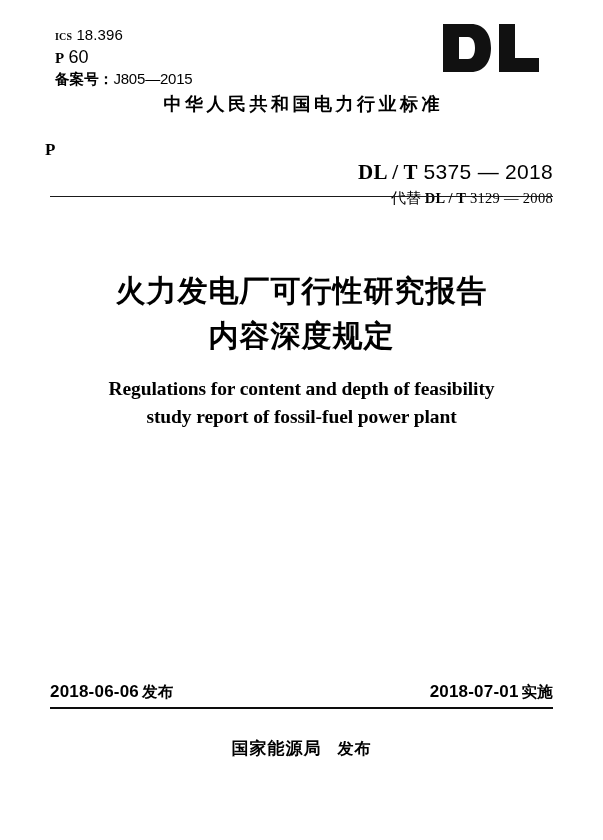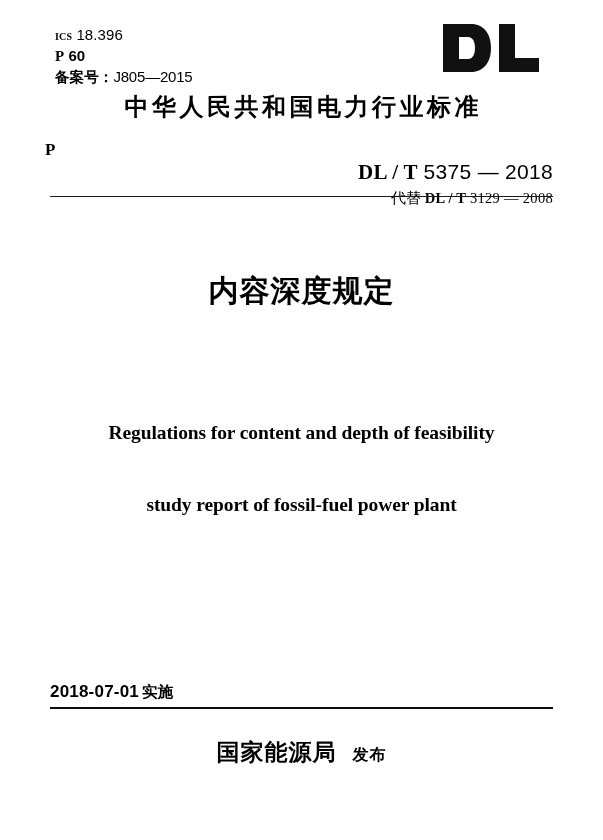--- a/index.html
+++ b/index.html
@@ -48,22 +48,22 @@
     font-weight: normal;
     font-size: 15px;
   }
   .meta-p {
     font-family: "Liberation Serif", serif;
     font-weight: bold;
     font-size: 15px;
   }
   .meta-p-num {
     font-family: "Liberation Sans", sans-serif;
-    font-weight: bold;
-    font-size: 15px;
+    font-weight: normal;
+    font-size: 18px;
   }
   .meta-filing {
     font-family: "DejaVu Sans", sans-serif;
     font-weight: bold;
     font-size: 14.5px;
   }
   .meta-filing-value {
     font-family: "Liberation Sans", sans-serif;
     font-weight: normal;
     font-size: 15px;
@@ -82,21 +82,21 @@
 
   
   .std-heading {
     position: absolute;
     left: 0;
     right: 0;
     top: 94px;
     text-align: center;
     font-family: "DejaVu Serif", serif;
     font-weight: bold;
-    font-size: 24px;
+    font-size: 18px;
     letter-spacing: 3.5px;
     text-indent: 3.5px;
     white-space: nowrap;
     line-height: 1.1;
   }
 
   
   .class-letter {
     position: absolute;
     left: 45px;
@@ -194,21 +194,21 @@
     left: 0;
     right: 0;
     top: 375px;
     text-align: center;
     font-family: "Liberation Serif", serif;
     font-weight: bold;
     font-size: 19.5px;
     line-height: 1.42;
     letter-spacing: -0.1px;
   }
-  .en-subtitle .el { display: block; white-space: nowrap; margin-top: 44px; }
+  .en-subtitle .el { display: block; white-space: nowrap; }
 
   
   .date-row {
     position: absolute;
     left: 50px;
     width: 503px;
     top: 682px;
     display: flex;
     justify-content: space-between;
     align-items: baseline;
@@ -238,21 +238,21 @@
     position: absolute;
     left: 0;
     right: 0;
     top: 737px;
     text-align: center;
     white-space: nowrap;
   }
   .publisher .pub-name {
     font-family: "DejaVu Serif", serif;
     font-weight: bold;
-    font-size: 23px;
+    font-size: 17px;
     letter-spacing: 1px;
   }
   .publisher .pub-verb {
     font-family: "DejaVu Serif", serif;
     font-weight: bold;
     font-size: 16px;
     letter-spacing: 1px;
     margin-left: 16px;
   }
 </style>
@@ -297,30 +297,34 @@
     <span class="std-number-sub">
       <span class="sub-cn">代替</span>
       <span class="sub-en">DL / T</span>
       <span class="sub-num">3129 — 2008</span>
     </span>
   </div>
 
   <div class="rule-top"></div>
 
   <div class="main-title">
+    <span class="tl">火力发电厂可行性研究报告</span>
     <span class="tl">内容深度规定</span>
   </div>
 
   <div class="en-subtitle">
     <span class="el">Regulations for content and depth of feasibility</span>
     <span class="el">study report of fossil-fuel power plant</span>
   </div>
 
   <div class="date-row">
     <span class="date-item">
+      <span class="d-num">2018-06-06</span><span class="d-cn">发布</span>
+    </span>
+    <span class="date-item">
       <span class="d-num">2018-07-01</span><span class="d-cn">实施</span>
     </span>
   </div>
 
   <div class="rule-bottom"></div>
 
   <div class="publisher">
     <span class="pub-name">国家能源局</span><span class="pub-verb">发布</span>
   </div>
 

